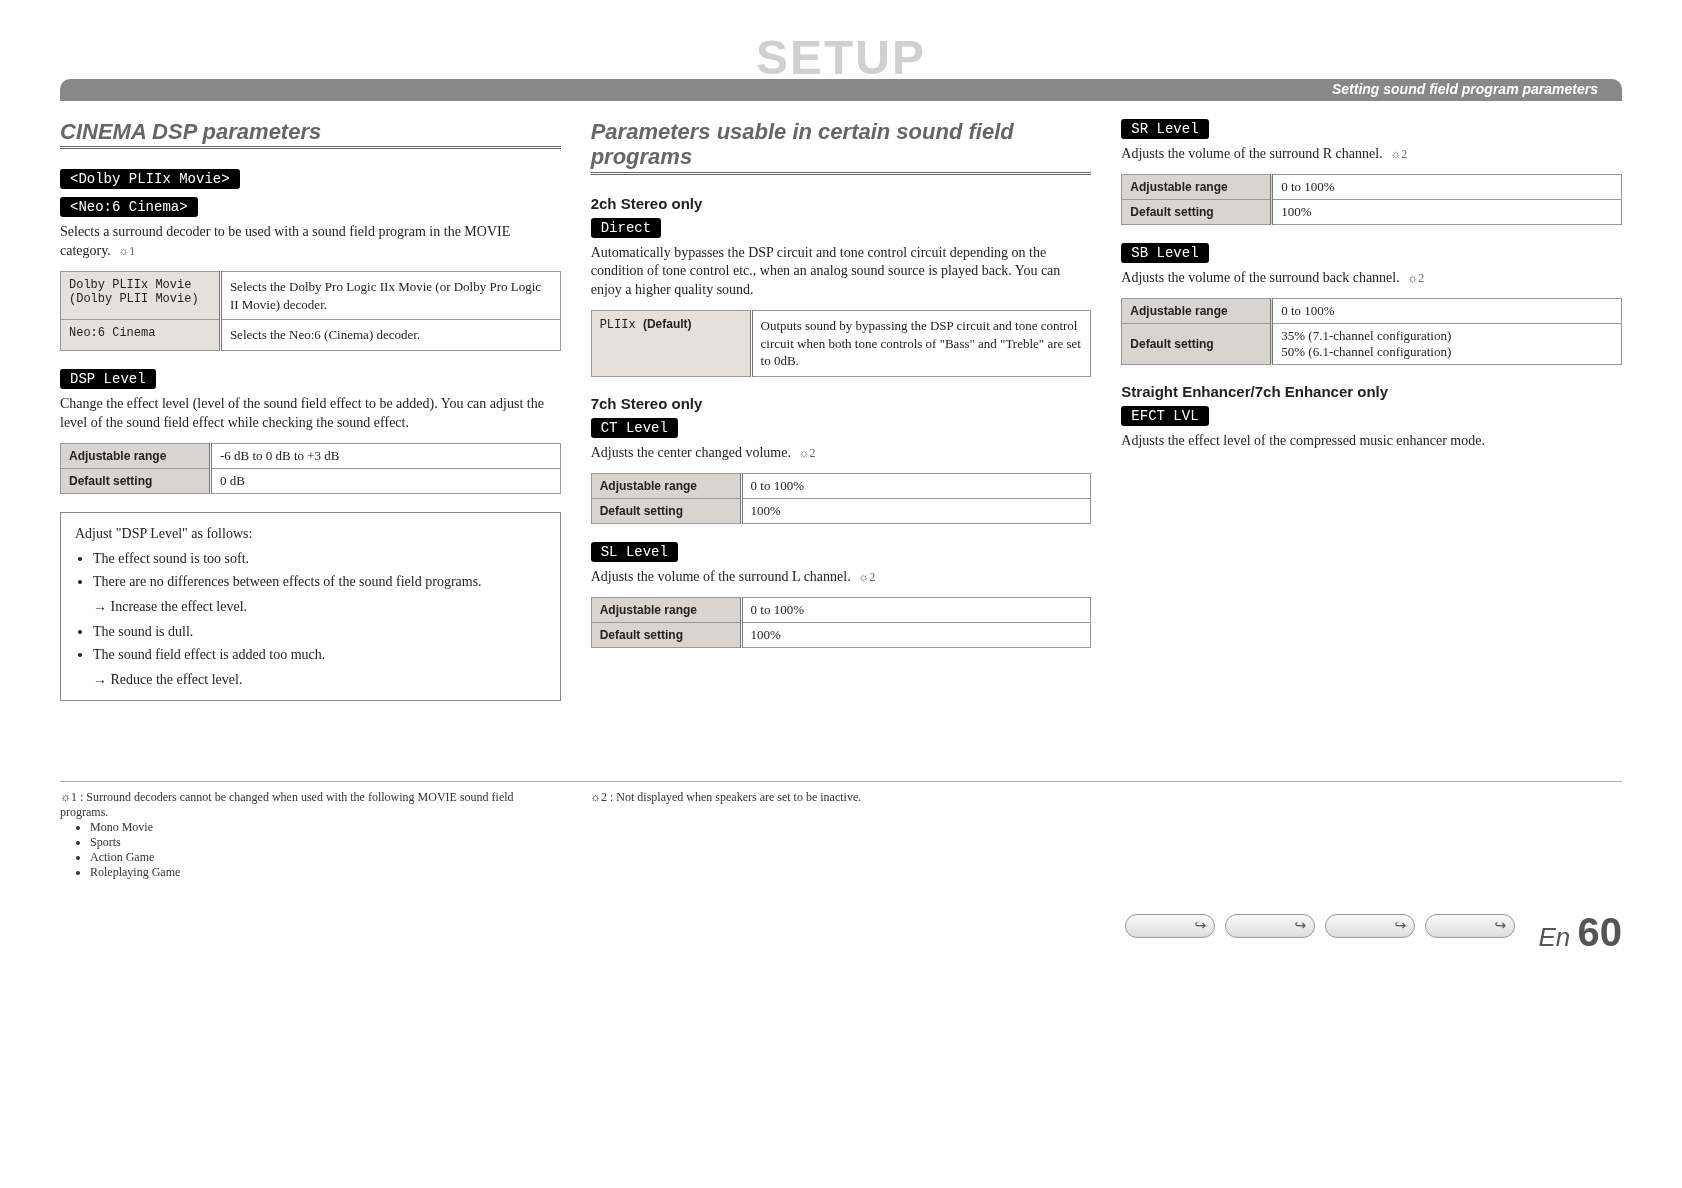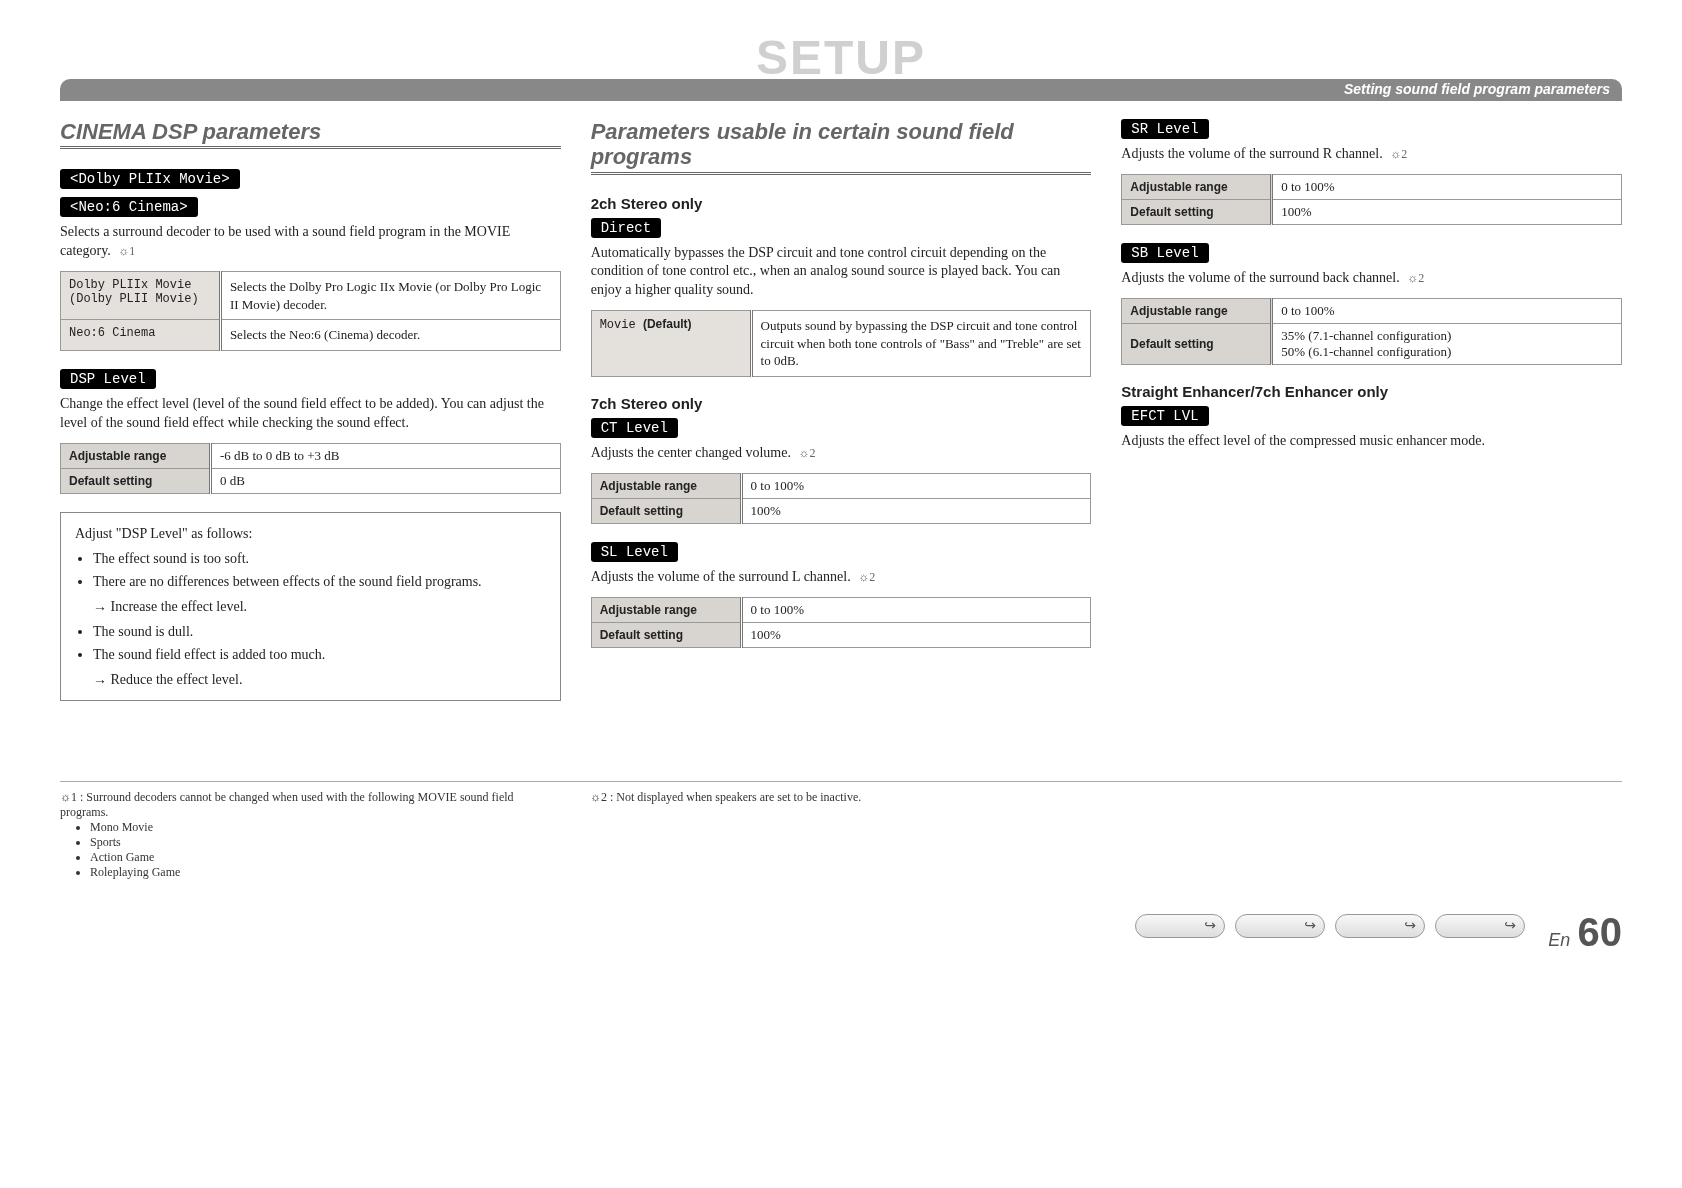--- a/index.html
+++ b/index.html
@@ -1,21 +1,21 @@
 <!DOCTYPE html>
 <html><head>
 <meta charset="utf-8">
 <style>
   * { box-sizing: border-box; margin: 0; padding: 0; }
   body { font-family: "Times New Roman", serif; font-size: 13px; color: #222; background:#fff; width:1682px; padding:30px 60px 20px 60px; }
 
   .header-right { text-align:center; }
   .setup-title { font-family: Arial, sans-serif; font-size:48px; font-weight:bold; color:#d0d0d0; letter-spacing:2px; }
   .setup-sub-bar { height:22px; background:#888; border-radius:10px 10px 0 0; margin-top:-6px; position:relative; }
-  .setup-sub-label { position:absolute; right:12px; top:2px; color:#fff; font-family:Arial,sans-serif; font-style:italic; font-weight:bold; font-size:14px; }
+  .setup-sub-label { position:absolute; right:24px; top:2px; color:#fff; font-family:Arial,sans-serif; font-style:italic; font-weight:bold; font-size:14px; }
 
   .columns { display:flex; gap:30px; margin-top:18px; }
   .col { flex:1; min-width:0; }
 
   .section-title { font-family:Arial,sans-serif; font-size:22px; font-style:italic; font-weight:bold; color:#666; border-bottom:3px double #666; padding-bottom:2px; margin-bottom:20px; line-height:1.15; }
 
   .pill { display:inline-block; background:#000; color:#fff; font-family:"Courier New",monospace; font-size:14px; padding:2px 10px; border-radius:3px; margin-bottom:2px; }
   .small-note { display:inline; font-size:12px; color:#666; margin-left:4px; }
 
   p.body { font-size:14px; line-height:1.35; margin:4px 0 10px 0; }
@@ -34,21 +34,21 @@
   .guide-box { border:1px solid #888; padding:10px 14px; font-size:14px; line-height:1.5; margin-top:18px; }
   .guide-box ul { margin:4px 0 4px 18px; }
   .guide-box li { margin-bottom:2px; }
   .arrow-line { margin-left:18px; }
 
   .footnotes { font-size:12px; color:#333; margin-top:80px; display:flex; gap:28px; border-top:1px solid #aaa; padding-top:8px;}
   .footnotes .note { flex:1; }
   .footnotes ul { margin-left:30px; }
 
   .page-footer { position:relative; margin-top:30px; text-align:right; }
-  .page-footer .lang { font-family:Arial,sans-serif; font-style:italic; font-size:18px; color:#555; margin-right:4px; }
+  .page-footer .lang { font-family:Arial,sans-serif; font-style:italic; font-size:26px; color:#555; margin-right:4px; }
   .page-footer .page-num { font-family:Arial,sans-serif; font-size:40px; font-weight:bold; color:#555; }
   .footer-pills { display:inline-flex; gap:10px; margin-right:20px; vertical-align:8px; }
   .footer-pill { width:90px; height:24px; border:1px solid #999; border-radius:12px; background:linear-gradient(#f8f8f8,#ddd); position:relative; }
   .footer-pill::after { content:"↪"; position:absolute; right:8px; top:2px; color:#555; font-size:14px; }
 </style>
 </head>
 <body>
 
 <div class="header-right">
   <div class="setup-title">SETUP</div>
@@ -114,21 +114,21 @@
 
   <div class="col">
     <div class="section-title">Parameters usable in certain sound field programs</div>
 
     <div class="sub-heading">2ch Stereo only</div>
     <div><span class="pill">Direct</span></div>
     <p class="body">Automatically bypasses the DSP circuit and tone control circuit depending on the condition of tone control etc., when an analog sound source is played back. You can enjoy a higher quality sound.</p>
     <table class="opt">
       <tbody>
           <tr>
-        <td><span>Movie</span> <span class="bold-default">(Default)</span></td>
+        <td><span>PLIIx</span> <span class="bold-default">(Default)</span></td>
         <td>Outputs sound by bypassing the DSP circuit and tone control circuit when both tone controls of "Bass" and "Treble" are set to 0dB.</td>
       </tr>
     </tbody>
       </table>
 
     <div class="sub-heading">7ch Stereo only</div>
     <div><span class="pill">CT Level</span></div>
     <p class="body">
       <span>Adjusts the center changed volume.</span>
       <span class="small-note">☼2</span>

